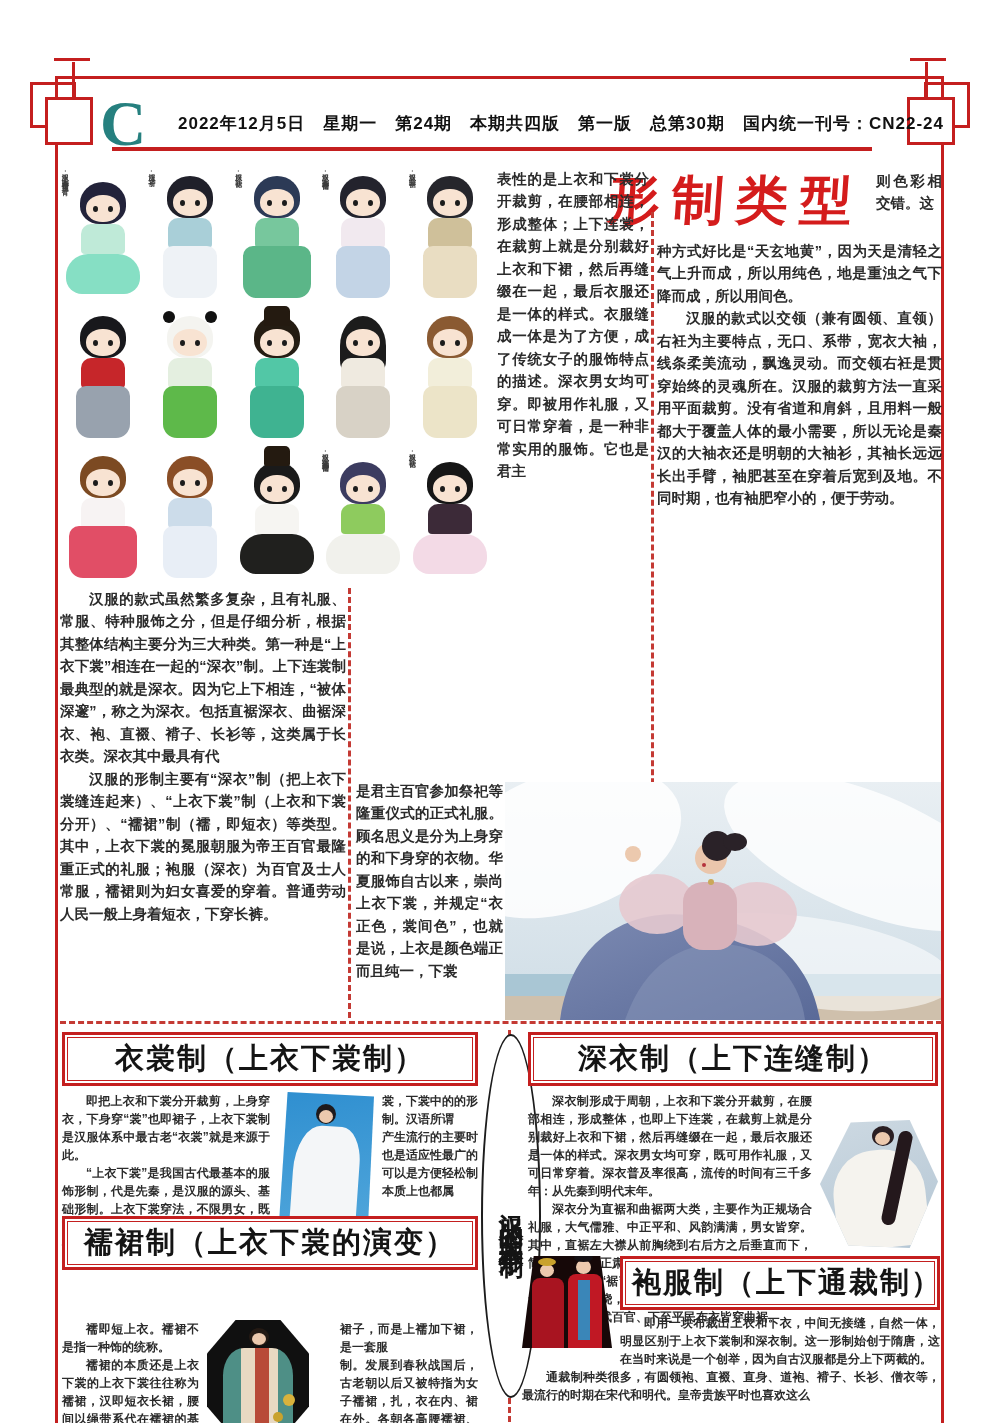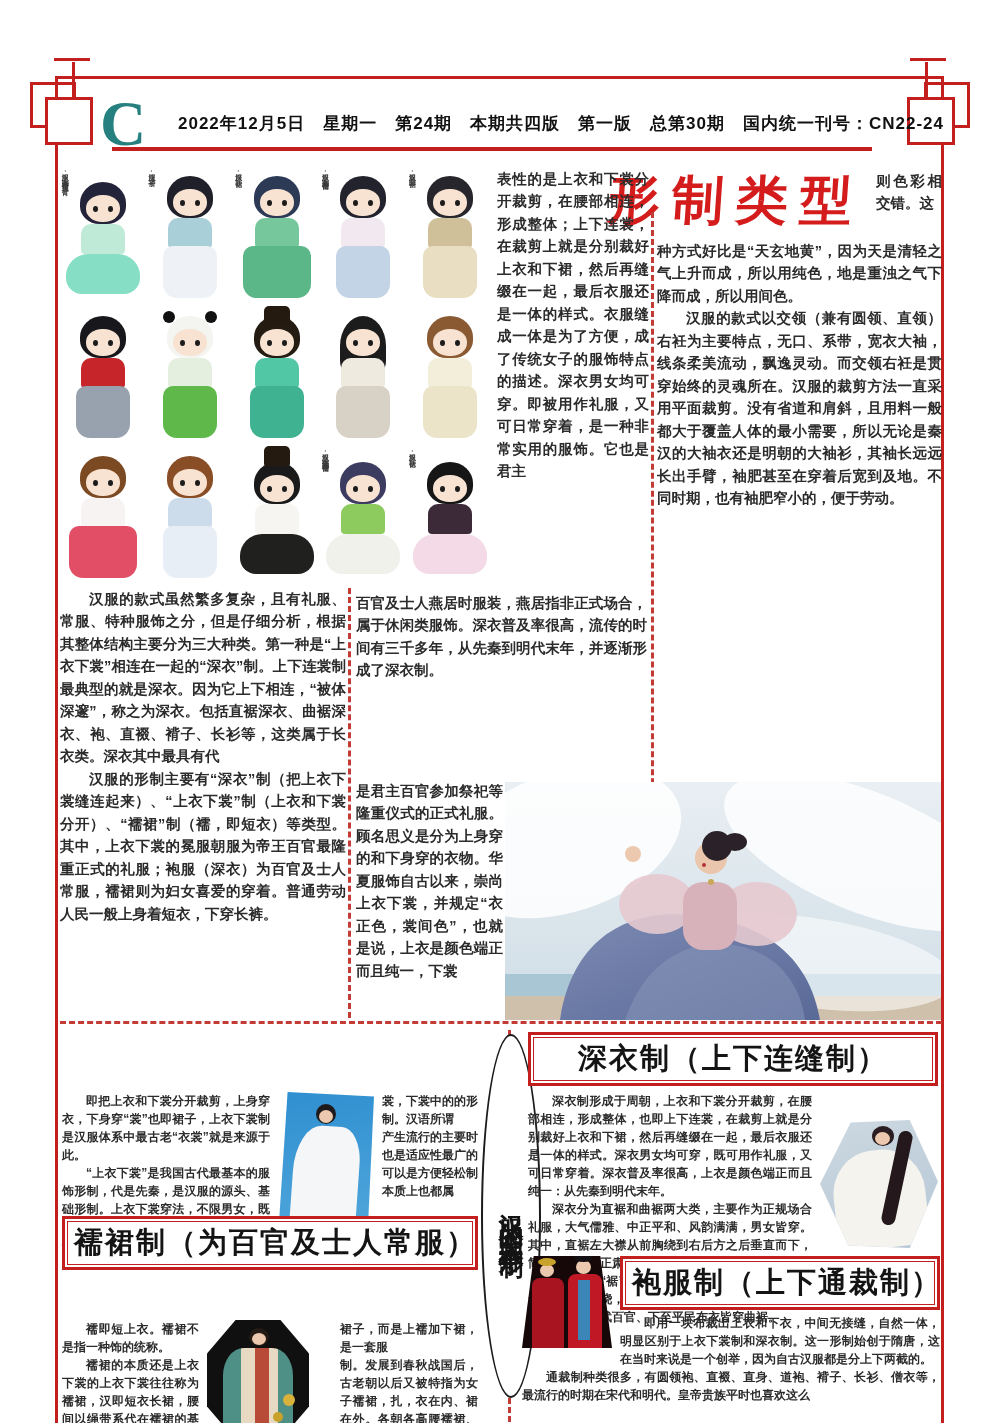--- a/index.html
+++ b/index.html
@@ -255,21 +255,20 @@
     <p>种方式好比是“天玄地黄”，因为天是清轻之气上升而成，所以用纯色，地是重浊之气下降而成，所以用间色。</p>
     <p class="ind">汉服的款式以交领（兼有圆领、直领）右衽为主要特点，无口、系带，宽衣大袖，线条柔美流动，飘逸灵动。而交领右衽是贯穿始终的灵魂所在。汉服的裁剪方法一直采用平面裁剪。没有省道和肩斜，且用料一般都大于覆盖人体的最小需要，所以无论是秦汉的大袖衣还是明朝的大袖衫，其袖长远远长出手臂，袖肥甚至在穿着后宽到及地。不同时期，也有袖肥窄小的，便于劳动。</p>
   </div>
 
   <div class="abs body-text" style="left:60px;top:588px;width:286px;height:432px;">
     <p class="ind">汉服的款式虽然繁多复杂，且有礼服、常服、特种服饰之分，但是仔细分析，根据其整体结构主要分为三大种类。第一种是“上衣下裳”相连在一起的“深衣”制。上下连裳制最典型的就是深衣。因为它上下相连，“被体深邃”，称之为深衣。包括直裾深衣、曲裾深衣、袍、直裰、褙子、长衫等，这类属于长衣类。深衣其中最具有代</p>
     <p class="ind">汉服的形制主要有“深衣”制（把上衣下裳缝连起来）、“上衣下裳”制（上衣和下裳分开）、“襦裙”制（襦，即短衣）等类型。其中，上衣下裳的冕服朝服为帝王百官最隆重正式的礼服；袍服（深衣）为百官及士人常服，襦裙则为妇女喜爱的穿着。普通劳动人民一般上身着短衣，下穿长裤。</p>
   </div>
 
   <div class="abs body-text" style="left:356px;top:592px;width:291px;height:188px;">
-    <p>百官及士人燕居时服装，燕居指非正式场合，属于休闲类服饰。深衣普及率很高，流传的时间有三千多年，从先秦到明代末年，并逐渐形成了深衣制。</p>
   </div>
   <div class="abs body-text" style="left:356px;top:780px;width:147px;height:238px;">是君主百官参加祭祀等隆重仪式的正式礼服。顾名思义是分为上身穿的和下身穿的衣物。华夏服饰自古以来，崇尚上衣下裳，并规定“衣正色，裳间色”，也就是说，上衣是颜色端正而且纯一，下裳</div>
 
   <div class="vdash" style="left:348px;top:588px;height:430px;"></div>
   <div class="vdash" style="left:651px;top:212px;height:806px;"></div>
   <div class="hdash" style="left:60px;top:1021px;width:882px;"></div>
   <div class="vdash" style="left:508px;top:1030px;height:392px;"></div>
 
   <div class="abs" style="left:505px;top:782px;width:436px;height:238px;overflow:hidden;">
     <svg width="436" height="238" viewBox="0 0 436 238" xmlns="http://www.w3.org/2000/svg">
@@ -296,38 +295,41 @@
       <rect x="178" y="100" width="54" height="68" rx="20" fill="#d8b2ba"></rect>
       <circle cx="128" cy="72" r="8" fill="#ecc9ae"></circle>
       <circle cx="206" cy="76" r="16" fill="#eac6ac"></circle>
       <circle cx="212" cy="64" r="15" fill="#2a2228"></circle>
       <ellipse cx="230" cy="60" rx="12" ry="9" fill="#2a2228"></ellipse>
       <circle cx="199" cy="83" r="2" fill="#b5323c"></circle>
       <circle cx="206" cy="100" r="3" fill="#caa85a"></circle>
     </svg>
   </div>
 
+  <div class="abs tbox" style="left:62px;top:1032px;width:416px;">
+    <div class="tbox-in">衣裳制（上衣下裳制）</div>
+  </div>
   <div class="abs three-col" style="left:62px;top:1092px;width:416px;height:155px;">
     <div class="small-text" style="flex:1.7;">
       <p class="ind">即把上衣和下裳分开裁剪，上身穿衣，下身穿“裳”也即裙子，上衣下裳制是汉服体系中最古老“衣裳”就是来源于此。</p>
       <p class="ind">“上衣下裳”是我国古代最基本的服饰形制，代是先秦，是汉服的源头、基础形制。上衣下裳穿法，不限男女，既可以是华贵严肃的礼服，也的常服，汉代以后流行的上襦下裙制、上衣下裤于“上衣下裳”。</p>
     </div>
     <div class="img-card clip-skew" style="position:relative;width:96px;height:150px;background:linear-gradient(170deg,#2f8fd0,#53a8dc);">
       <div style="position:absolute;left:14px;top:34px;width:66px;height:118px;background:#f4f6f8;border-radius:40% 30% 10% 10%;transform:rotate(4deg);"></div>
       <div class="mini-head" style="left:38px;top:12px;width:20px;height:20px;background:#1e1a1c;"></div>
       <div class="mini-head" style="left:41px;top:18px;width:14px;height:13px;background:#ecc9ae;"></div>
     </div>
     <div class="small-text" style="width:96px;">
       <p>裳，下裳中的的形制。汉语所谓</p>
       <p>产生流行的主要时也是适应性最广的可以是方便轻松制本质上也都属</p>
     </div>
   </div>
 
   <div class="abs tbox" style="left:62px;top:1216px;width:416px;">
-    <div class="tbox-in">襦裙制（为百官及士人常服）</div>
+    <div class="tbox-in">襦裙制（上衣下裳的演变）</div>
   </div>
   <div class="abs three-col" style="left:62px;top:1320px;width:416px;height:135px;">
     <div class="small-text" style="flex:1.35;">
       <p class="ind">襦即短上衣。襦裙不是指一种饰的统称。</p>
       <p class="ind">襦裙的本质还是上衣下裳的上衣下裳往往称为襦裙，汉即短衣长裙，腰间以绳带系代在襦裙的基本形制下衍生出裙、齐胸襦裙等。这些款式一</p>
     </div>
     <div class="img-card clip-oct" style="position:relative;width:102px;height:120px;background:#101010;">
       <div style="position:absolute;left:16px;top:28px;width:70px;height:92px;background:linear-gradient(90deg,#4e8f86 0 26%,#e8d9c2 26% 46%,#b84a38 46% 66%,#e8d9c2 66% 78%,#4e8f86 78% 100%);border-radius:30% 30% 6% 6%;"></div>
       <div class="mini-head" style="left:42px;top:8px;width:20px;height:18px;background:#241a14;"></div>
       <div class="mini-head" style="left:45px;top:13px;width:14px;height:12px;background:#ecc9ae;"></div>
@@ -347,21 +349,21 @@
   <div class="abs tbox" style="left:528px;top:1032px;width:410px;">
     <div class="tbox-in">深衣制（上下连缝制）</div>
   </div>
   <div class="abs small-text clearfix" style="left:528px;top:1092px;width:410px;height:160px;">
     <div class="floatR img-card clip-hex" style="position:relative;width:118px;height:128px;margin:28px 0 4px 8px;background:linear-gradient(160deg,#cdd9e2,#b4c6d4);">
       <div style="position:absolute;left:14px;top:30px;width:92px;height:98px;background:#f5f3ee;border-radius:45% 45% 8% 8%;transform:rotate(-6deg);"></div>
       <div style="position:absolute;left:70px;top:10px;width:14px;height:96px;background:#24181c;border-radius:8px;transform:rotate(12deg);"></div>
       <div class="mini-head" style="left:52px;top:6px;width:22px;height:20px;background:#2a1e22;"></div>
       <div class="mini-head" style="left:55px;top:12px;width:15px;height:13px;background:#ecc9ae;"></div>
     </div>
-    <p class="ind">深衣制形成于周朝，上衣和下裳分开裁剪，在腰部相连，形成整体，也即上下连裳，在裁剪上就是分别裁好上衣和下裙，然后再缝缀在一起，最后衣服还是一体的样式。深衣男女均可穿，既可用作礼服，又可日常穿着。深衣普及率很高，上衣是颜色端正而且纯一：从先秦到明代末年。</p>
+    <p class="ind">深衣制形成于周朝，上衣和下裳分开裁剪，在腰部相连，形成整体，也即上下连裳，在裁剪上就是分别裁好上衣和下裙，然后再缝缀在一起，最后衣服还是一体的样式。深衣男女均可穿，既可用作礼服，又可日常穿着。深衣普及率很高，流传的时间有三千多年：从先秦到明代末年。</p>
     <p class="ind">深衣分为直裾和曲裾两大类，主要作为正规场合礼服，大气儒雅、中正平和、风韵满满，男女皆穿。其中，直裾左大襟从前胸绕到右后方之后垂直而下，简洁干练、中正肃穆，是历代男子礼服的通用服饰，影响极其深远。</p>
     <p class="ind">曲裾中，“裾”即裙子，曲裾就是弯曲盘绕的裙子，和直裾相比，它的襟围着下身层层盘绕，最后系于腰部，其曲线优美流畅，令人赏心悦目。在汉朝，上至皇帝及文武百官、下至平民布衣皆穿曲裾。</p>
   </div>
 
   <div class="abs clearfix" style="left:522px;top:1256px;width:418px;">
     <div class="floatL img-card clip-trap" style="position:relative;width:90px;height:92px;margin:0 8px 4px 0;background:#160808;">
       <div style="position:absolute;left:10px;top:22px;width:32px;height:70px;background:#a81420;border-radius:8px 8px 0 0;"></div>
       <div style="position:absolute;left:46px;top:18px;width:34px;height:74px;background:#c01824;border-radius:8px 8px 0 0;"></div>
       <div style="position:absolute;left:56px;top:24px;width:12px;height:60px;background:#3a86b8;"></div>
       <div class="mini-head" style="left:18px;top:8px;width:14px;height:13px;background:#ecc9ae;"></div>

